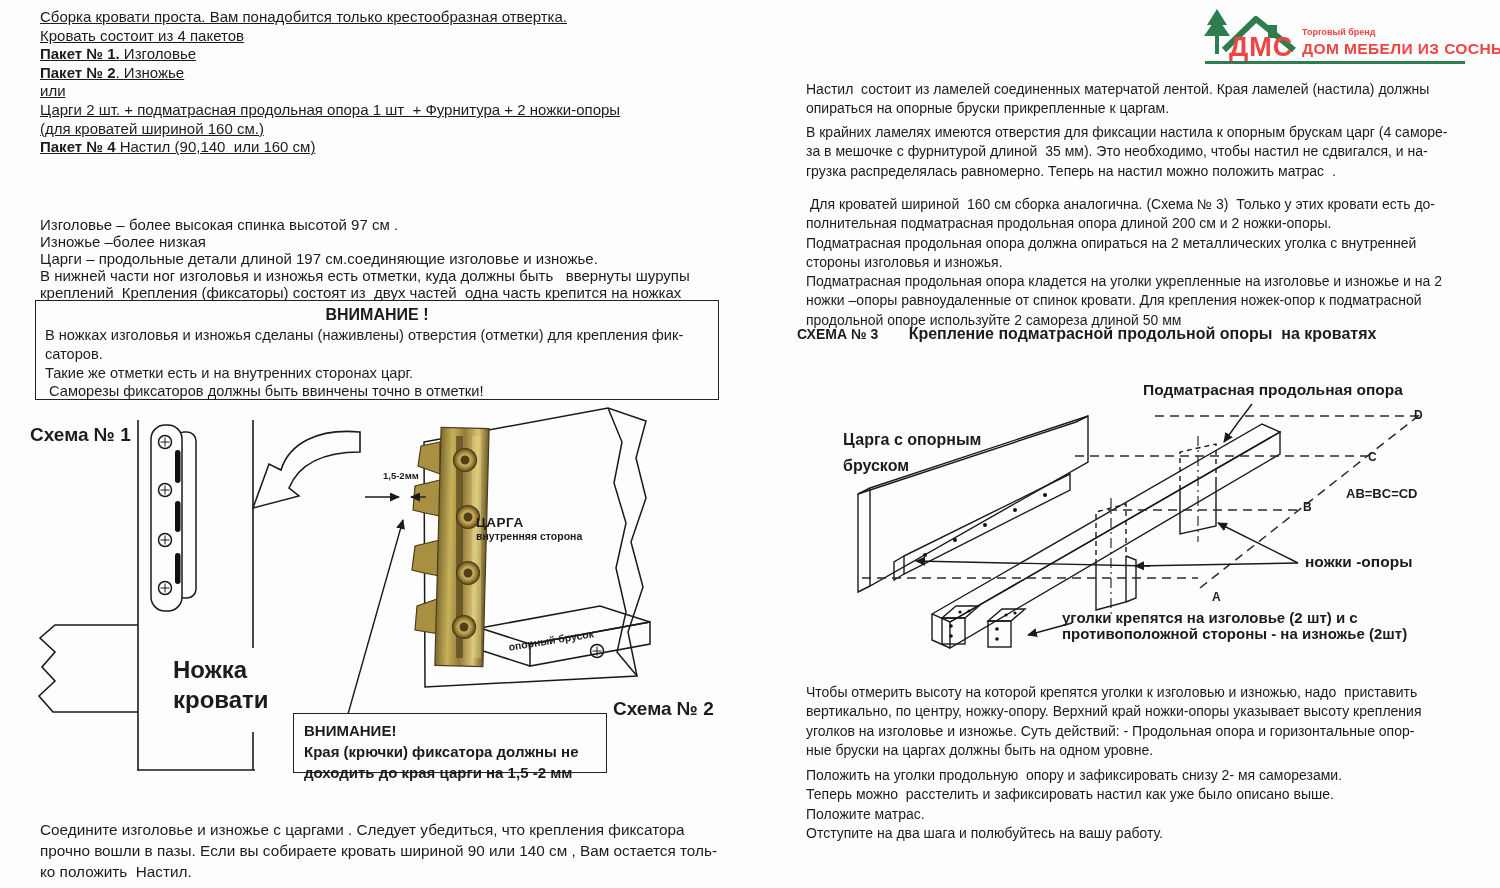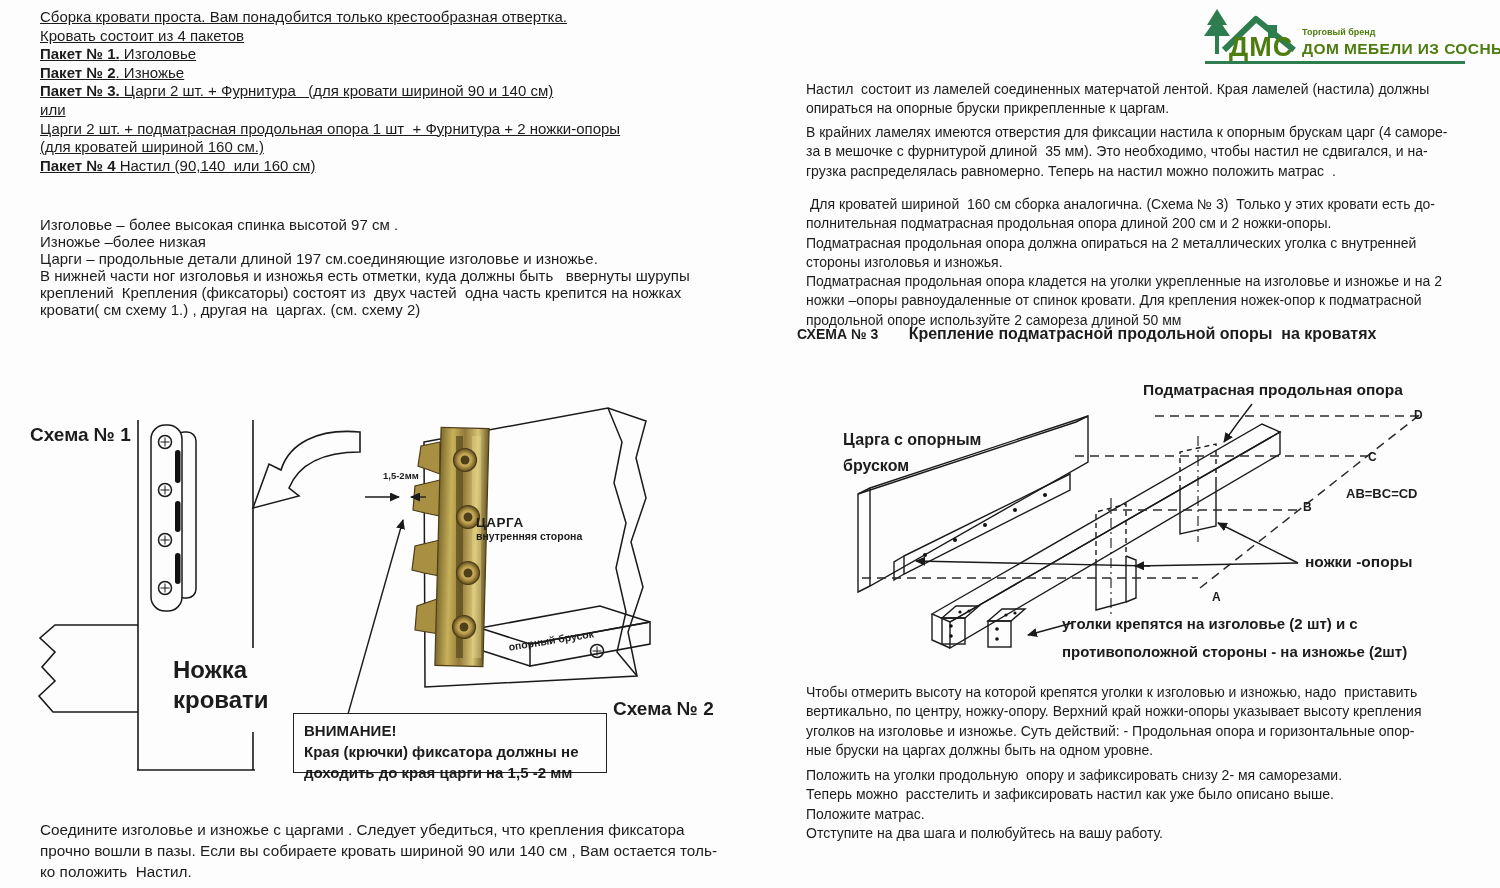--- a/index.html
+++ b/index.html
@@ -12,47 +12,53 @@
   .parR{font-size:14px;line-height:19.3px;white-space:pre-wrap;}
   .introrow{font-size:15px;line-height:18.6px;white-space:pre-wrap;}
   .attbox{border:1.6px solid #222;background:#fdfdfd;box-sizing:border-box;}
   .att-title{text-align:center;font-weight:700;font-size:16px;margin-top:5px;}
   .att-body{font-size:14.6px;line-height:18.8px;white-space:pre-wrap;padding:2px 9px 0 9px;}
   .schem-title{font-weight:700;font-size:19px;}
   .leglabel{font-weight:700;font-size:24px;line-height:30px;white-space:pre-line;}
   .tiny{font-weight:700;font-size:9.5px;}
   .dlabel{font-weight:700;}
   .pt{font-weight:700;font-size:12px;}
-  .green{color:#4d7c0f;}
+  .green{color:#ef4444;}
   svg{display:block;}
 </style>
 </head>
 <body>
 
 <div class="page">
 
   <div class="abs" style="left:40px;top:8px;width:700px;text-decoration:underline;">
     <div class="introrow"><span class="b"></span><span class="pre">Сборка кровати проста. Вам понадобится только крестообразная отвертка.</span></div>
     <div class="introrow"><span class="b"></span><span class="pre">Кровать состоит из 4 пакетов</span></div>
     <div class="introrow"><span class="b">Пакет № 1.</span><span class="pre"> Изголовье</span></div>
     <div class="introrow"><span class="b">Пакет № 2</span><span class="pre">. Изножье</span></div>
-    <div class="introrow"><span class="b">Пакет № 3.</span><span class="pre"> Царги 2 шт. + Фурнитура   (для кровати шириной 90 и 140 см)</span></div>
     <div class="introrow"><span class="b"></span><span class="pre">или</span></div>
     <div class="introrow"><span class="b"></span><span class="pre">Царги 2 шт. + подматрасная продольная опора 1 шт  + Фурнитура + 2 ножки-опоры</span></div>
     <div class="introrow"><span class="b"></span><span class="pre">(для кроватей шириной 160 см.)</span></div>
     <div class="introrow"><span class="b">Пакет № 4</span><span class="pre"> Настил (90,140  или 160 см)</span></div>
   </div>
 
   <div class="abs parL" style="left:40px;top:208px;width:720px;line-height:17px;margin-top:8px;">Изголовье – более высокая спинка высотой 97 см .
 Изножье –более низкая
 Царги – продольные детали длиной 197 см.соединяющие изголовье и изножье.
 В нижней части ног изголовья и изножья есть отметки, куда должны быть   ввернуты шурупы
 креплений  Крепления (фиксаторы) состоят из  двух частей  одна часть крепится на ножках
 кровати( см схему 1.) , другая на  царгах. (см. схему 2)</div>
 
+  <div class="abs attbox" style="left:35px;top:300px;width:684px;height:100px;">
+    <div class="att-title">ВНИМАНИЕ !</div>
+    <div class="att-body">В ножках изголовья и изножья сделаны (наживлены) отверстия (отметки) для крепления фик-
+саторов.
+Такие же отметки есть и на внутренних сторонах царг.
+ Саморезы фиксаторов должны быть ввинчены точно в отметки!</div>
+  </div>
 
   <svg class="abs" style="left:25px;top:380px;" width="710" height="420" viewBox="0 0 710 420">
     <defs>
       <marker id="ah2" markerWidth="11" markerHeight="9" refX="9" refY="4.5" orient="auto" markerUnits="userSpaceOnUse">
         <path d="M0,0 L10,4.5 L0,9 Z" fill="#1a1a1a"></path>
       </marker>
       <linearGradient id="brass" x1="0" y1="0" x2="1" y2="0">
         <stop offset="0" stop-color="#7c6a2e"></stop>
           <stop offset="0.25" stop-color="#c8b15a"></stop>
         <stop offset="0.5" stop-color="#93793a"></stop>
@@ -274,21 +280,21 @@
 
   <div class="abs b pre" style="left:843px;top:427px;font-size:16px;line-height:26px;">Царга с опорным
 бруском</div>
   <div class="abs b" style="left:1143px;top:381px;font-size:15.5px;">Подматрасная продольная опора</div>
   <div class="abs b" style="left:1305px;top:553px;font-size:15.5px;">ножки -опоры</div>
   <div class="abs b" style="left:1346px;top:486px;font-size:13px;">AB=BC=CD</div>
   <div class="abs pt" style="left:1212px;top:590px;">A</div>
   <div class="abs pt" style="left:1303px;top:500px;">B</div>
   <div class="abs pt" style="left:1368px;top:450px;">C</div>
   <div class="abs pt" style="left:1414px;top:408px;">D</div>
-  <div class="abs b pre" style="left:1062px;top:610px;font-size:15px;line-height:28px;">уголки крепятся на изголовье (2 шт) и с
+  <div class="abs b pre" style="left:1062px;top:610px;font-size:15px;line-height:16px;">уголки крепятся на изголовье (2 шт) и с
 противоположной стороны - на изножье (2шт)</div>
 
   <div class="abs parR" style="left:806px;top:683px;width:700px;">Чтобы отмерить высоту на которой крепятся уголки к изголовью и изножью, надо  приставить
 вертикально, по центру, ножку-опору. Верхний край ножки-опоры указывает высоту крепления
 уголков на изголовье и изножье. Суть действий: - Продольная опора и горизонтальные опор-
 ные бруски на царгах должны быть на одном уровне.</div>
   <div class="abs parR" style="left:806px;top:766px;width:700px;">Положить на уголки продольную  опору и зафиксировать снизу 2- мя саморезами.
 Теперь можно  расстелить и зафиксировать настил как уже было описано выше.
 Положите матрас.
 Отступите на два шага и полюбуйтесь на вашу работу.</div>

